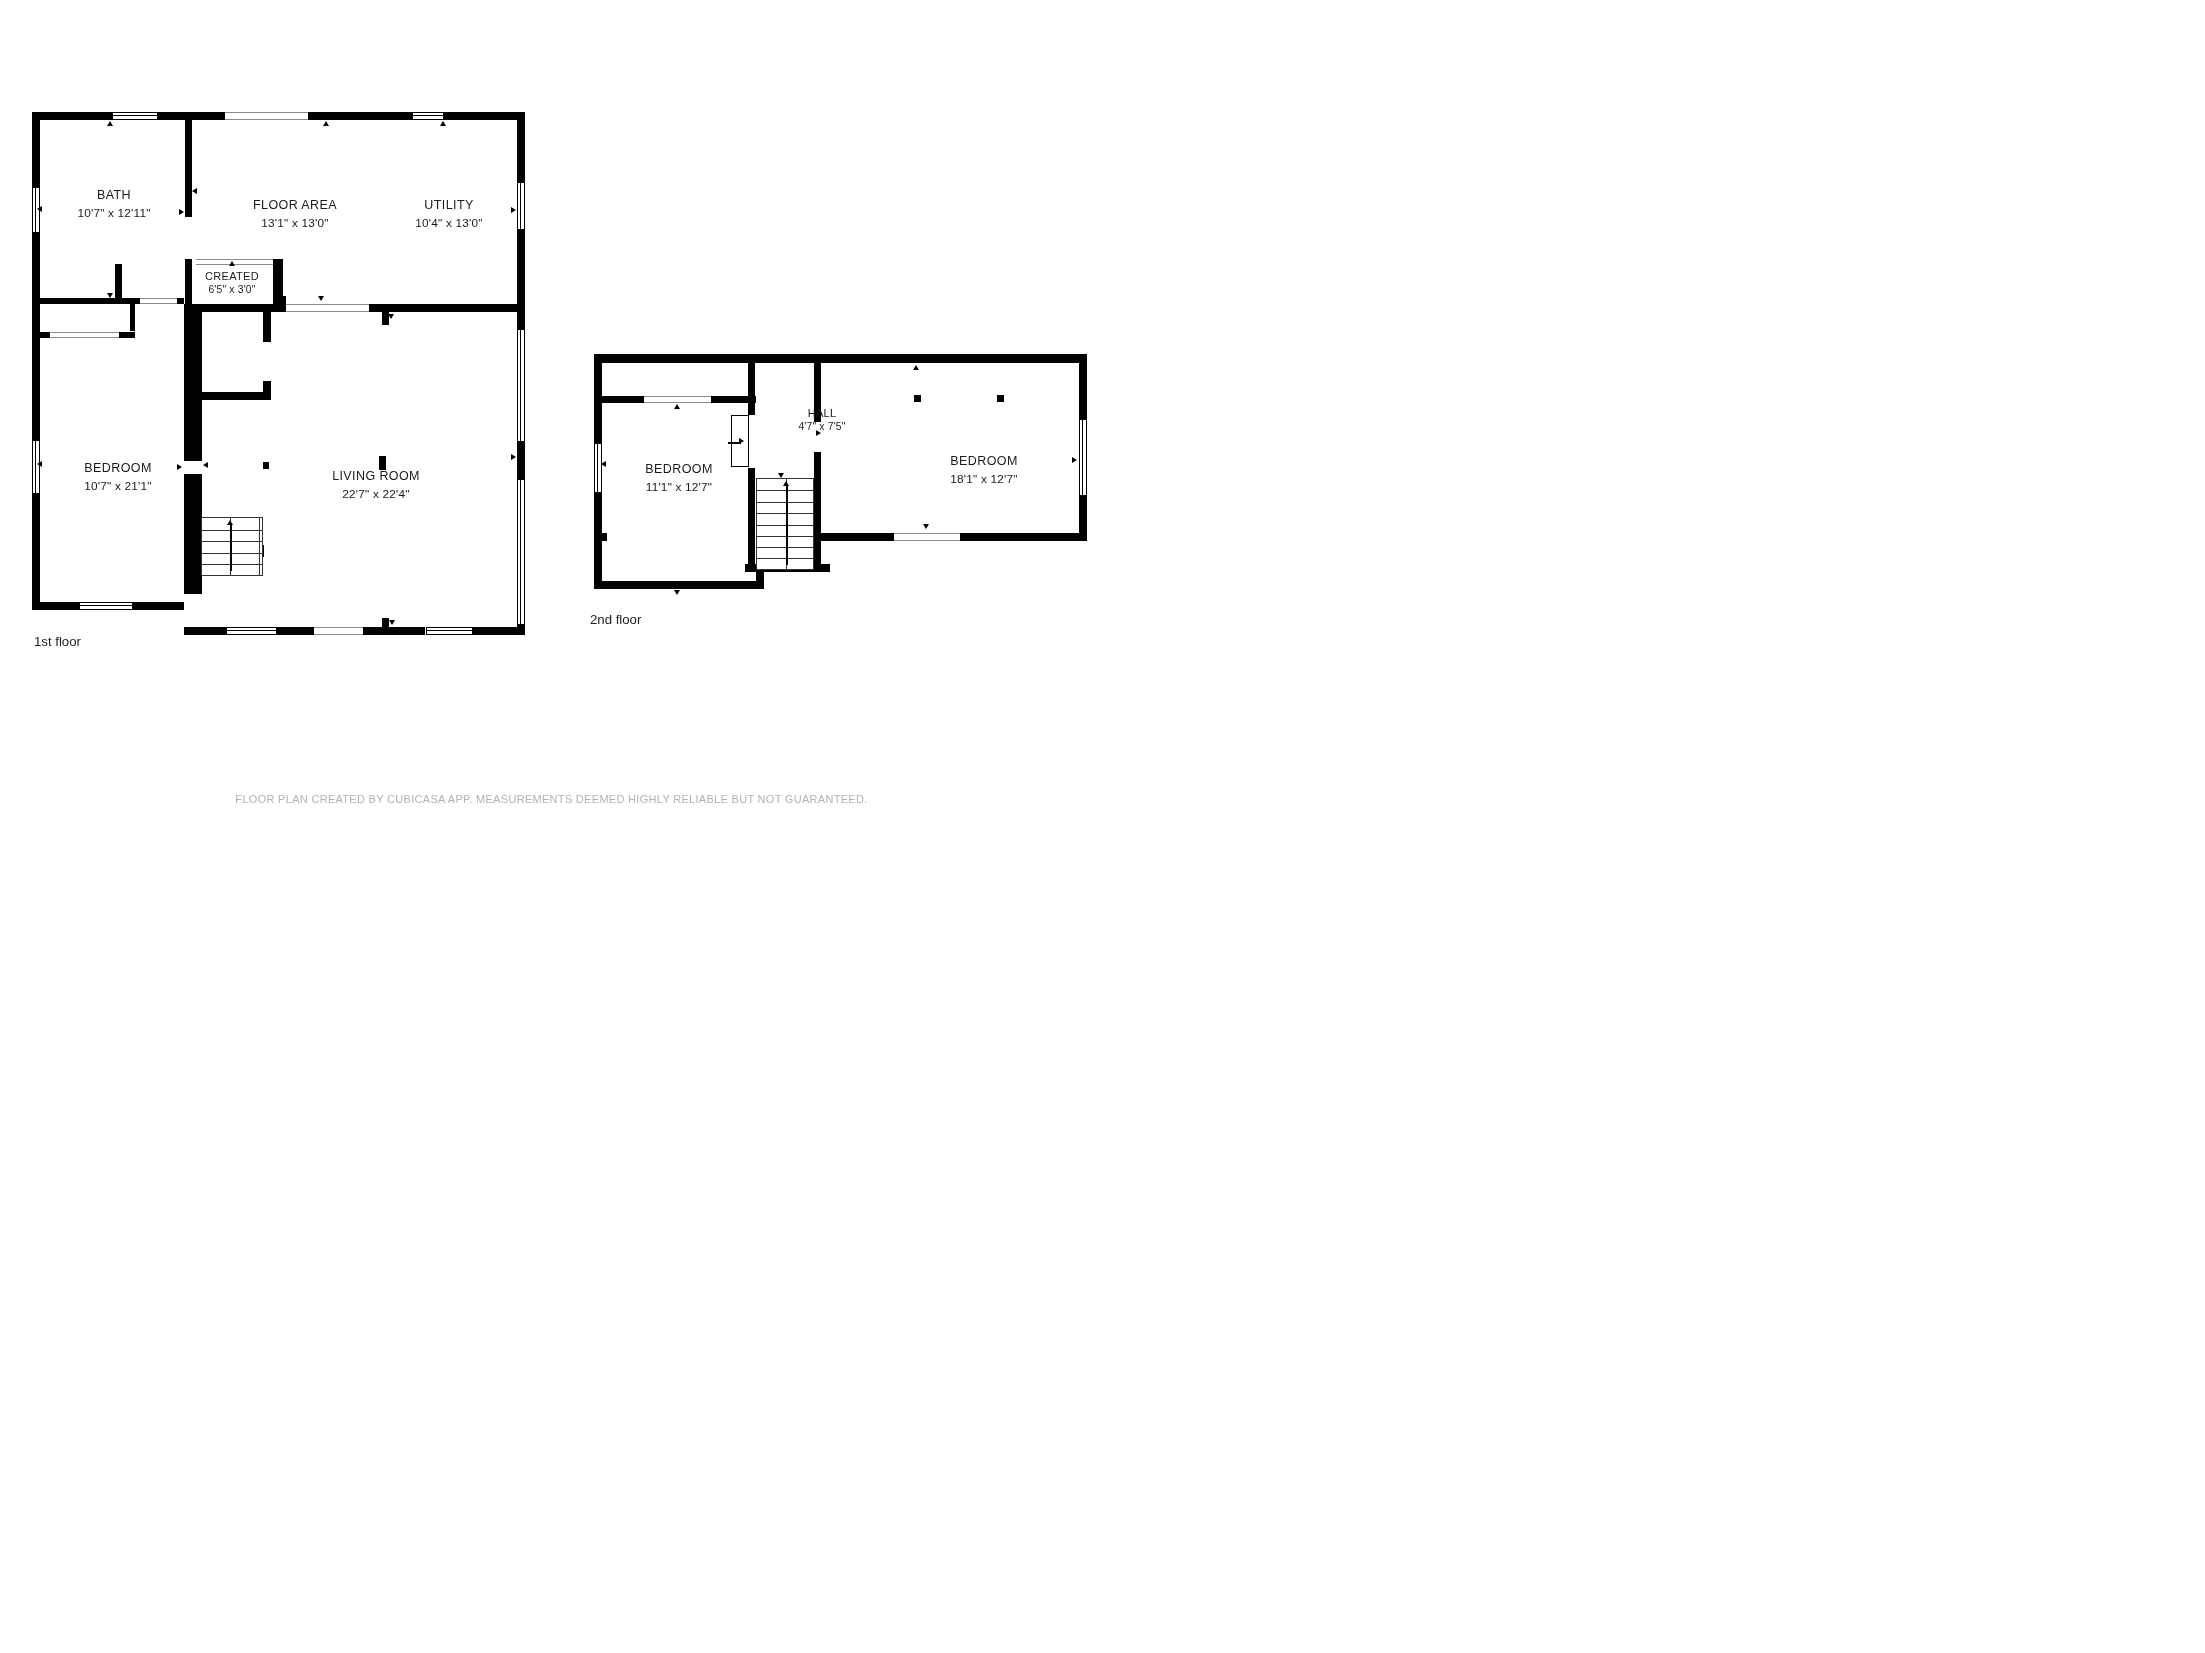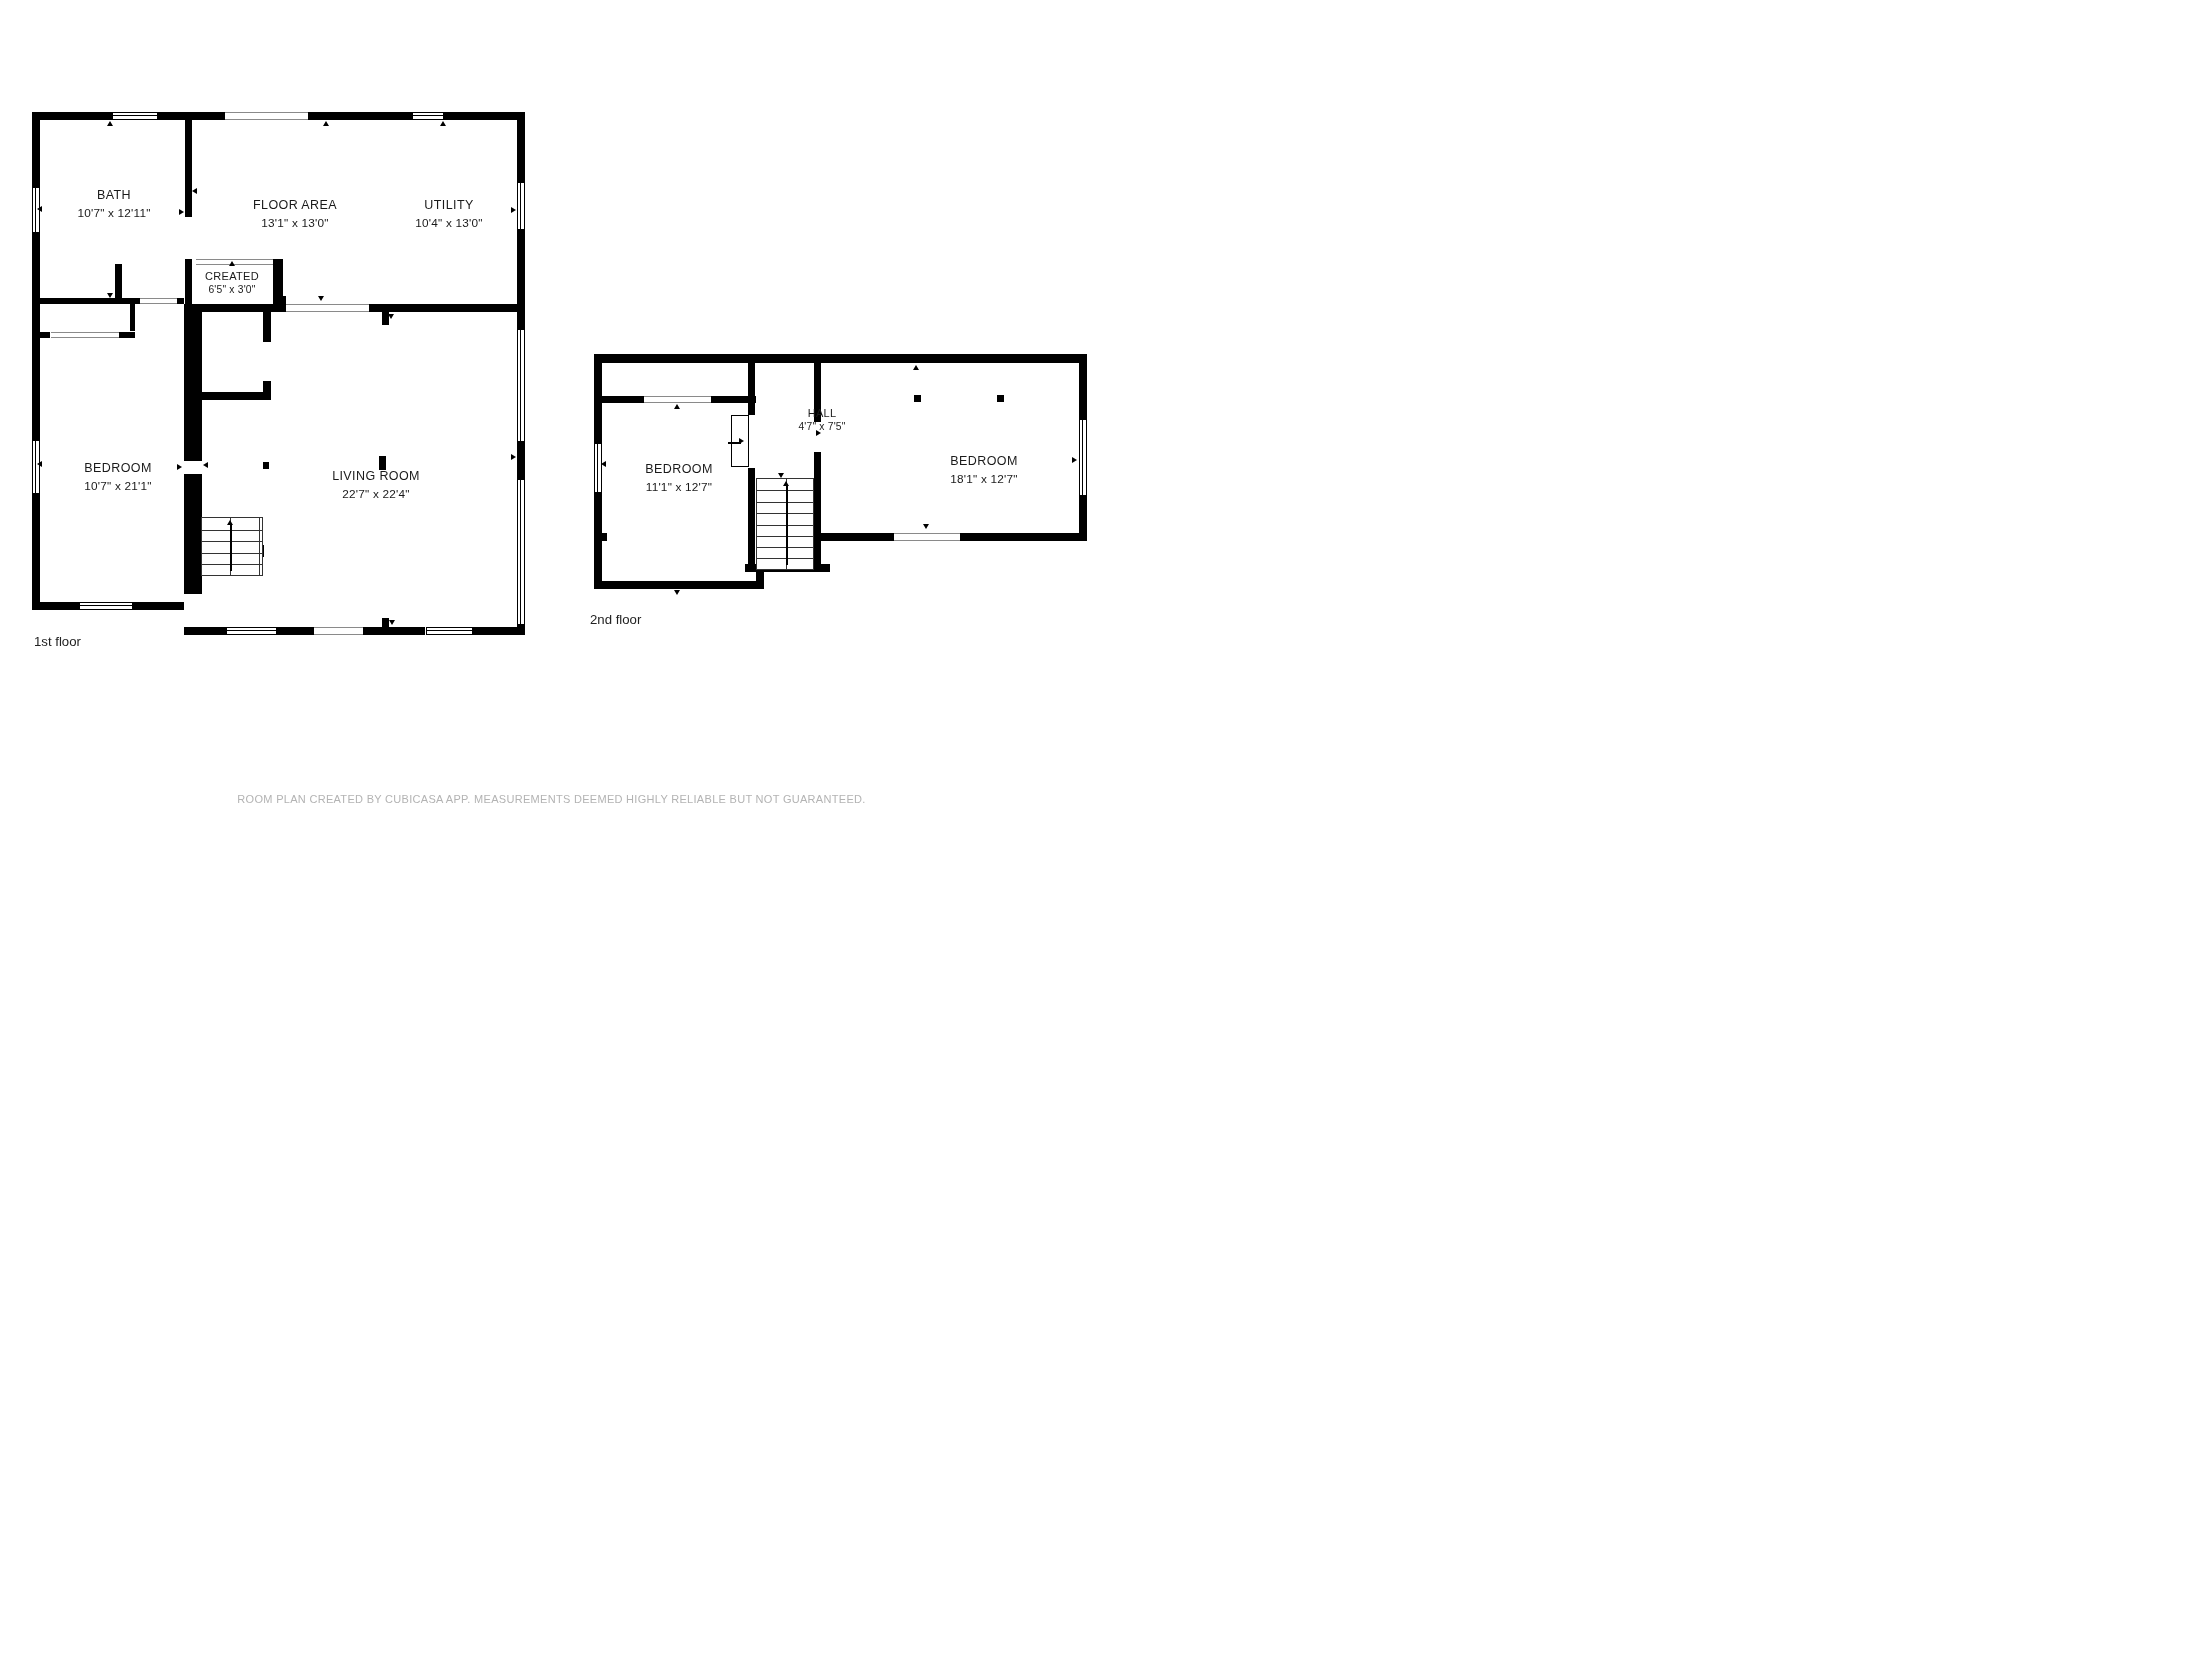--- a/index.html
+++ b/index.html
@@ -203,15 +203,15 @@
     <div class="room-dims">4'7" x 7'5"</div>
   </div>
   <div class="room-label" style="left:984px;top:454px;">
     <div class="room-name">BEDROOM</div>
     <div class="room-dims">18'1" x 12'7"</div>
   </div>
 
   <div class="floor-label" style="left:34px;top:634px;">1st floor</div>
   <div class="floor-label" style="left:590px;top:612px;">2nd floor</div>
 
-  <div class="disclaimer" style="top:793px;">ROOM PLAN CREATED BY CUBICASA APP. MEASUREMENTS DEEMED HIGHLY RELIABLE BUT NOT GUARANTEED.</div>
+  <div class="disclaimer" style="top:793px;">FLOOR PLAN CREATED BY CUBICASA APP. MEASUREMENTS DEEMED HIGHLY RELIABLE BUT NOT GUARANTEED.</div>
 </div>
 
 
 </body></html>

